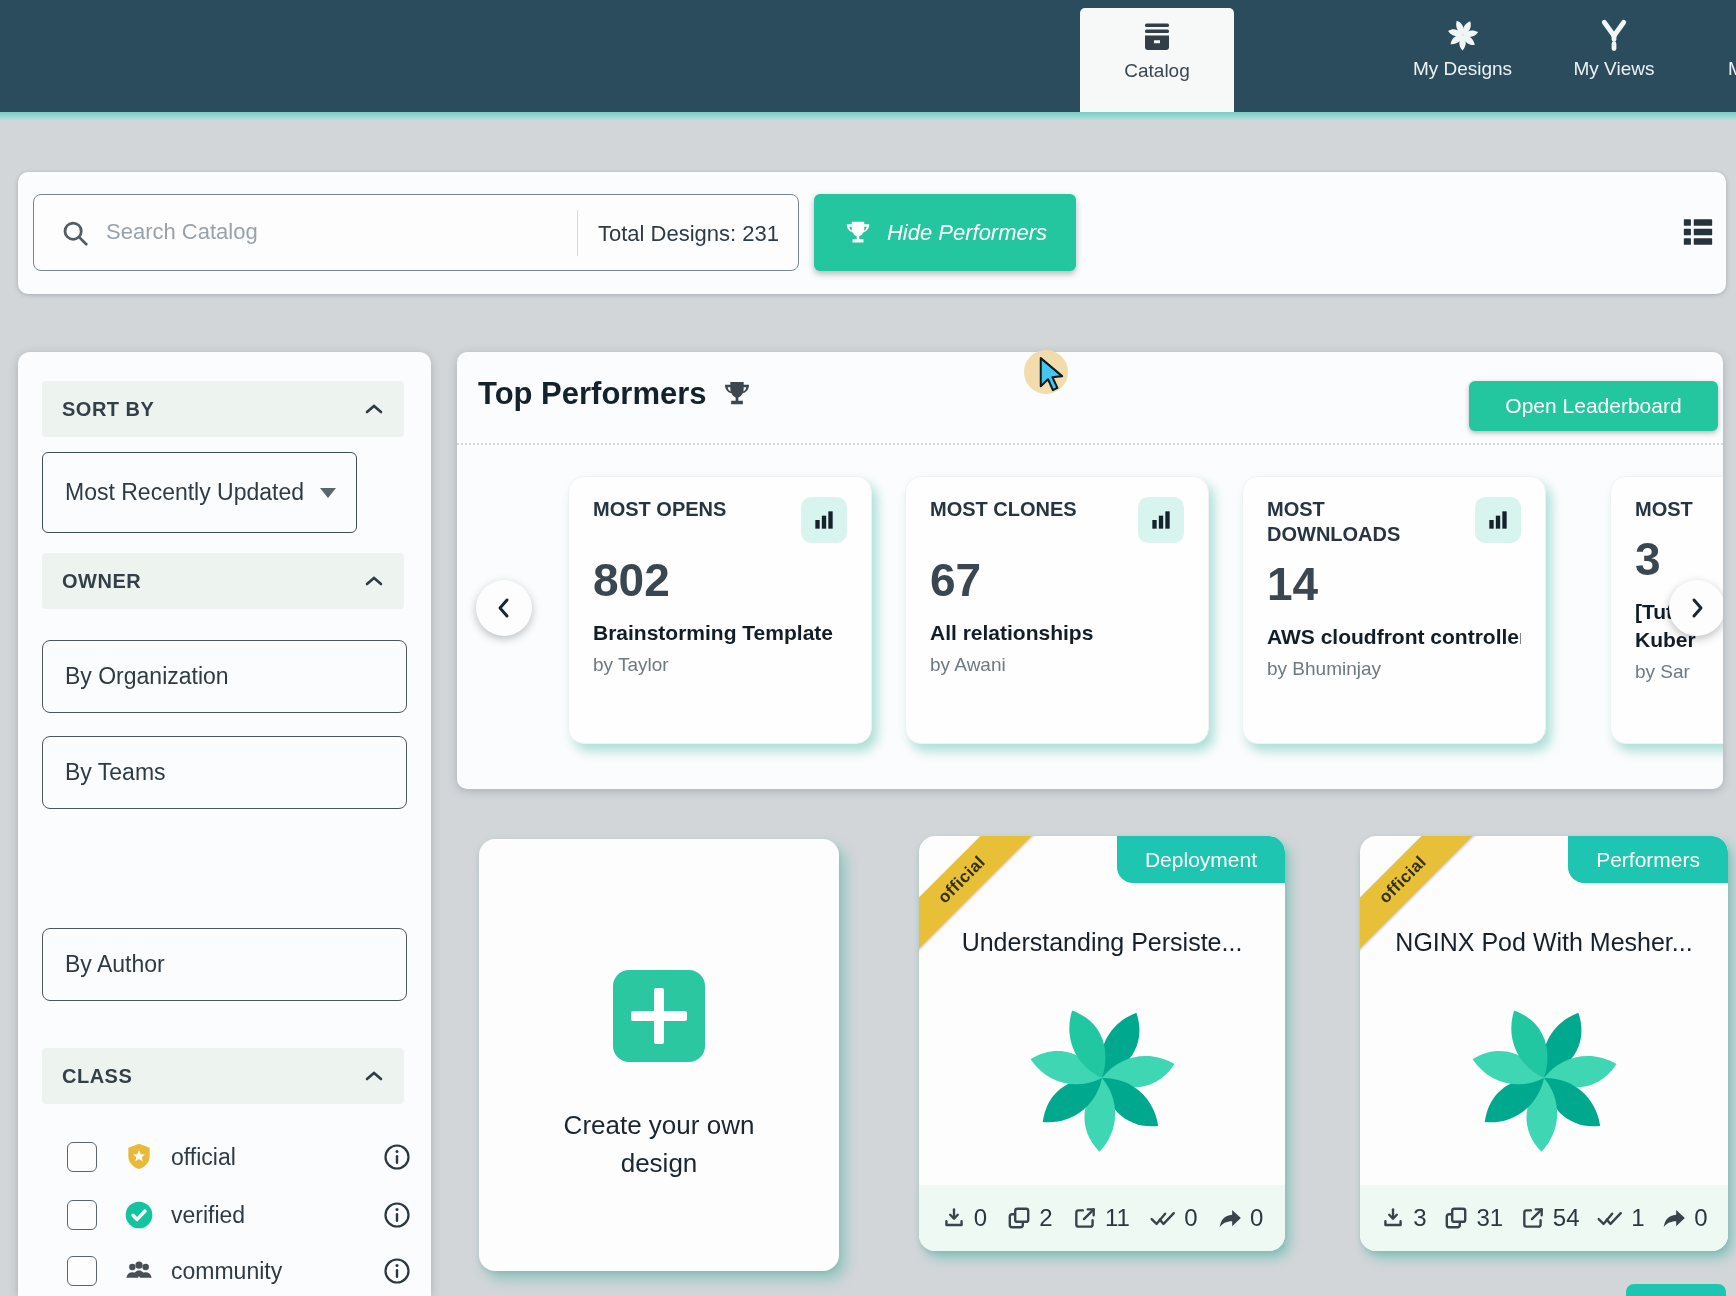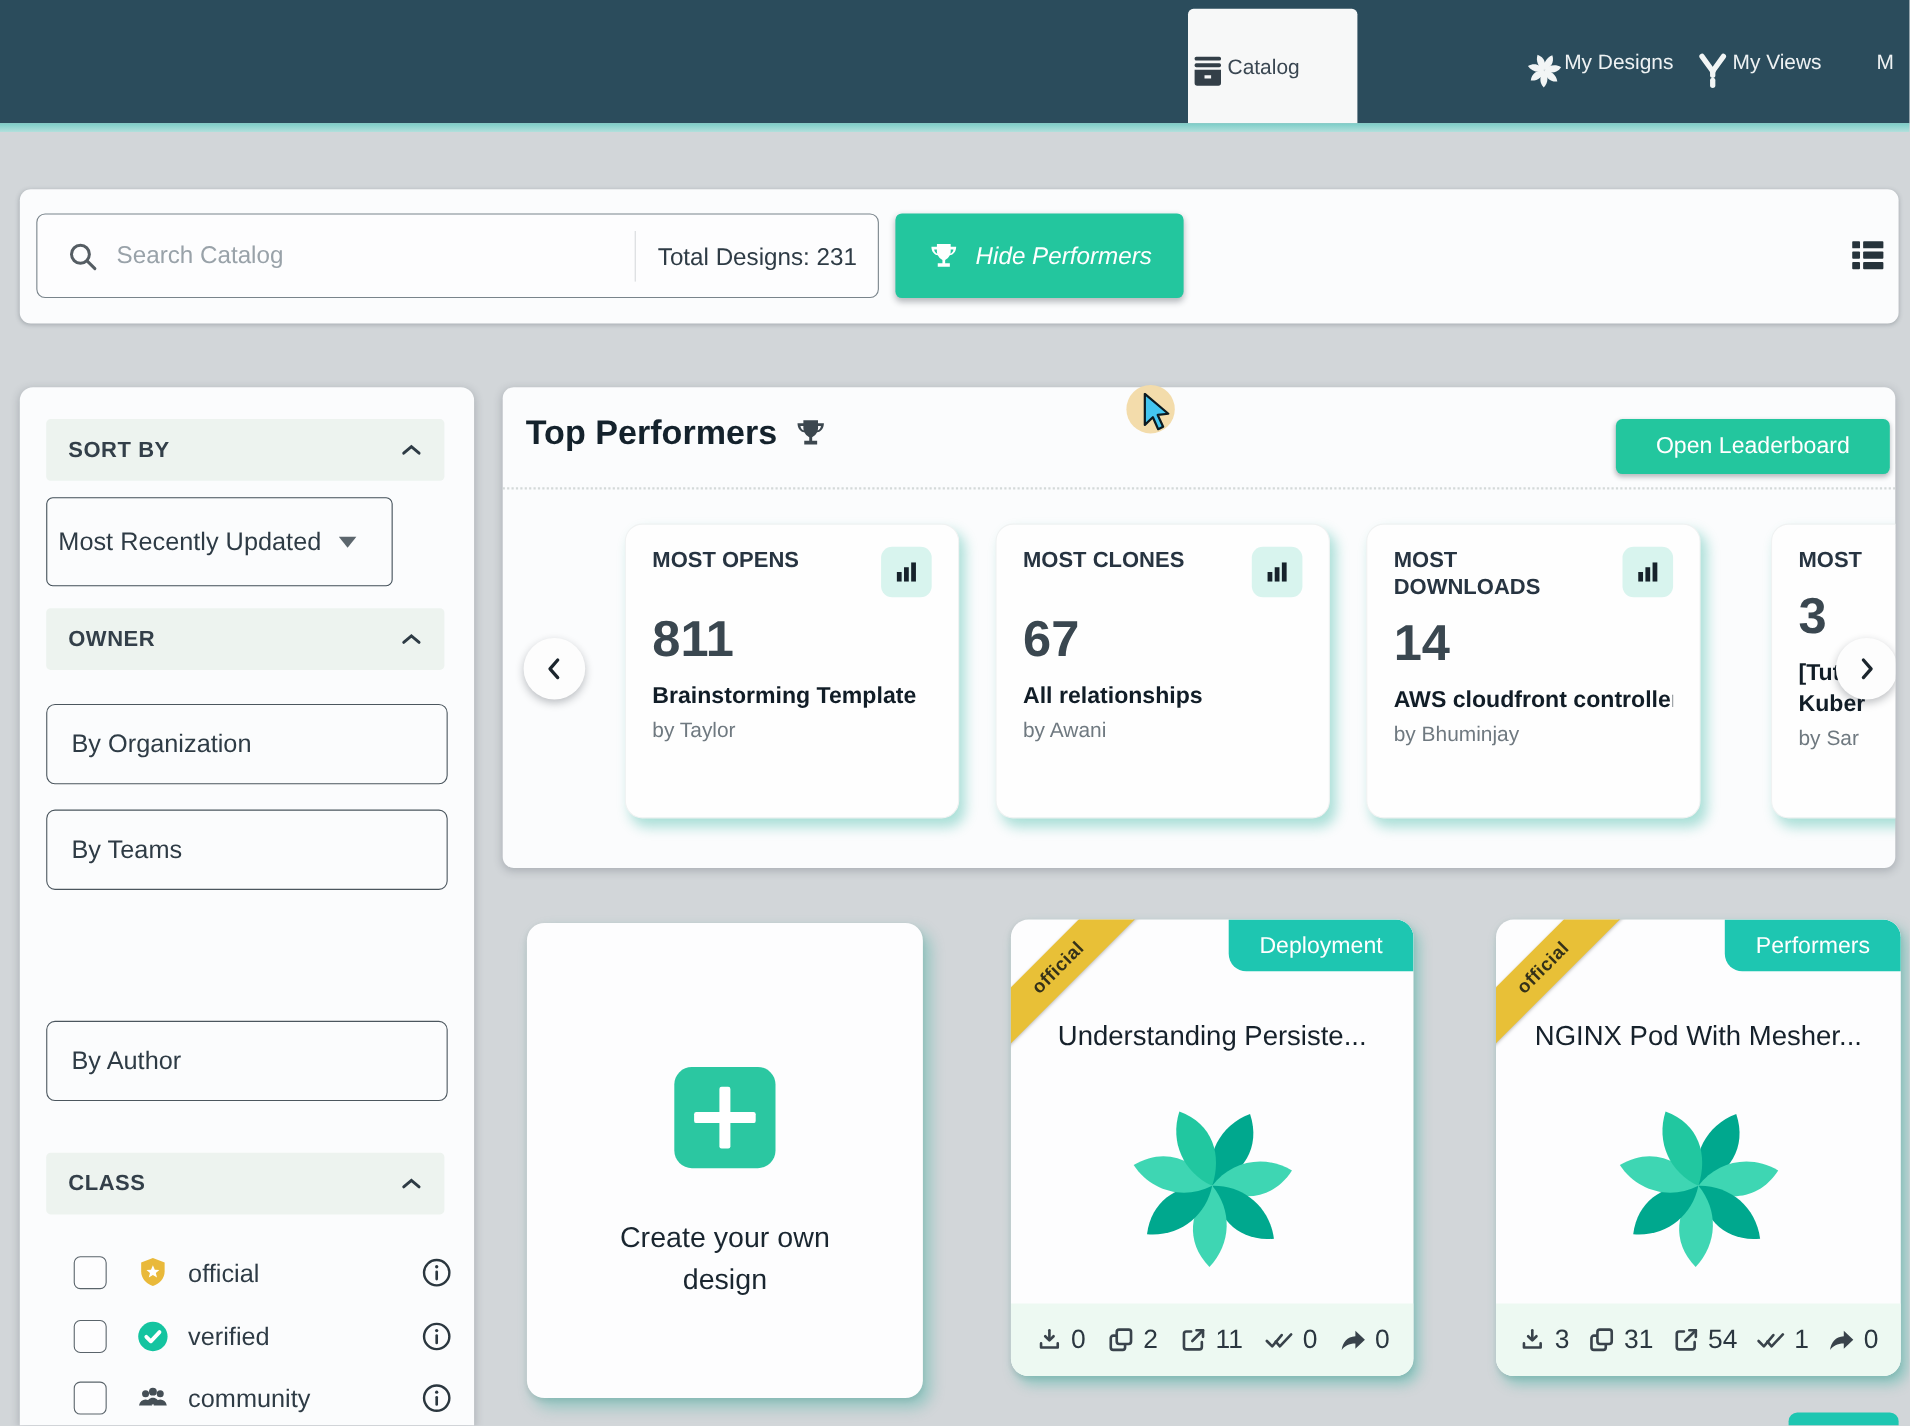--- a/index.html
+++ b/index.html
@@ -4,21 +4,21 @@
 <style>
   * { margin:0; padding:0; box-sizing:border-box; }
   html,body { width:1736px; height:1296px; overflow:hidden; }
   body { font-family:"Liberation Sans", sans-serif; background:#d2d6d9; position:relative; }
   .stage { position:absolute; inset:0; width:1736px; height:1296px; }
 
   
   .navbar { position:absolute; left:0; top:0; width:1736px; height:112px; background:#2b4c5c; }
   .teal-strip { position:absolute; left:0; top:112px; width:1736px; height:8px;
     background:linear-gradient(to bottom,#7accc6,#b2e0dc); }
-  .nav-tab { position:absolute; top:0; height:112px; display:flex; flex-direction:row;
+  .nav-tab { position:absolute; top:0; height:112px; display:flex; flex-direction:column;
     align-items:center; cursor:pointer; }
   .nav-tab .nicon { margin-top:16px; height:38px; display:flex; align-items:center; }
   .nav-tab .nlabel { margin-top:4px; font-size:19px; color:#eef2f3; }
   .nav-tab.active { background:#f7f8f8; border-radius:5px 5px 0 0; top:8px; height:104px; }
   .nav-tab.active .nicon { margin-top:10px; }
   .nav-tab.active .nlabel { color:#3a4752; }
   .tab-catalog { left:1080px; width:154px; }
   .tab-leaderboard { left:1234px; width:152px; }
   .tab-designs { left:1386px; width:153px; }
   .tab-views { left:1539px; width:150px; }
@@ -47,21 +47,21 @@
   .sidebar { position:absolute; left:18px; top:352px; width:413px; height:944px;
     background:#fbfcfd; border-radius:12px 12px 0 0; box-shadow:0 2px 8px rgba(50,60,70,.25);
     overflow:hidden; }
   .side-header { position:absolute; left:24px; width:362px; height:56px; background:#edf3ef;
     border-radius:4px; display:flex; align-items:center; justify-content:space-between;
     padding:0 20px; cursor:pointer; }
   .side-header .shtitle { font-size:20px; font-weight:700; color:#333f49; letter-spacing:.5px; }
   .hdr-sort { top:29px; } .hdr-owner { top:201px; } .hdr-class { top:696px; }
   .side-select { position:absolute; left:24px; top:100px; width:315px; height:81px;
     border:1.6px solid #414e57; border-radius:6px; display:flex; align-items:center;
-    padding-left:10px; font-size:23px; color:#2e3b45; background:#fbfcfd; cursor:pointer; }
+    padding-left:22px; font-size:23px; color:#2e3b45; background:#fbfcfd; cursor:pointer; }
   .caret-down { width:0; height:0; border-left:8px solid transparent; border-right:8px solid transparent;
     border-top:10px solid #5c666d; margin-left:16px; }
   .owner-btn { position:absolute; left:24px; width:365px; height:73px; border:1.6px solid #4b565e;
     border-radius:8px; background:#fbfcfd; display:flex; align-items:center; padding-left:22px;
     font-size:23px; color:#2e3b45; cursor:pointer; font-family:"Liberation Sans", sans-serif; }
   .ob-0{top:288px;} .ob-1{top:384px;} .ob-2{top:480px;} .ob-3{top:576px;}
   .class-row { position:absolute; left:24px; width:381px; height:52px; display:flex;
     align-items:center; padding-left:25px; }
   .cr-0{top:779px;} .cr-1{top:837px;} .cr-2{top:893px;}
   .checkbox { width:30px; height:30px; border:1.7px solid #5a646b; border-radius:6px;
@@ -298,21 +298,21 @@
       <div class="metric-row">
         <div class="metric">MOST OPENS</div>
         <div class="chip">
           <svg width="26" height="26" viewBox="0 0 24 24" fill="#16222b">
               <rect x="4" y="12" width="4" height="8"></rect>
               <rect x="10" y="8" width="4" height="12"></rect>
               <rect x="16" y="4" width="4" height="16"></rect>
             </svg>
         </div>
       </div>
-      <div class="p-value">811</div>
+      <div class="p-value">802</div>
       <div class="p-design">Brainstorming Template</div>
       <div class="p-author">by Taylor</div>
     </div>
 
     <div class="perf-card pc-1">
       <div class="metric-row">
         <div class="metric">MOST CLONES</div>
         <div class="chip">
           <svg width="26" height="26" viewBox="0 0 24 24" fill="#16222b">
               <rect x="4" y="12" width="4" height="8"></rect>

